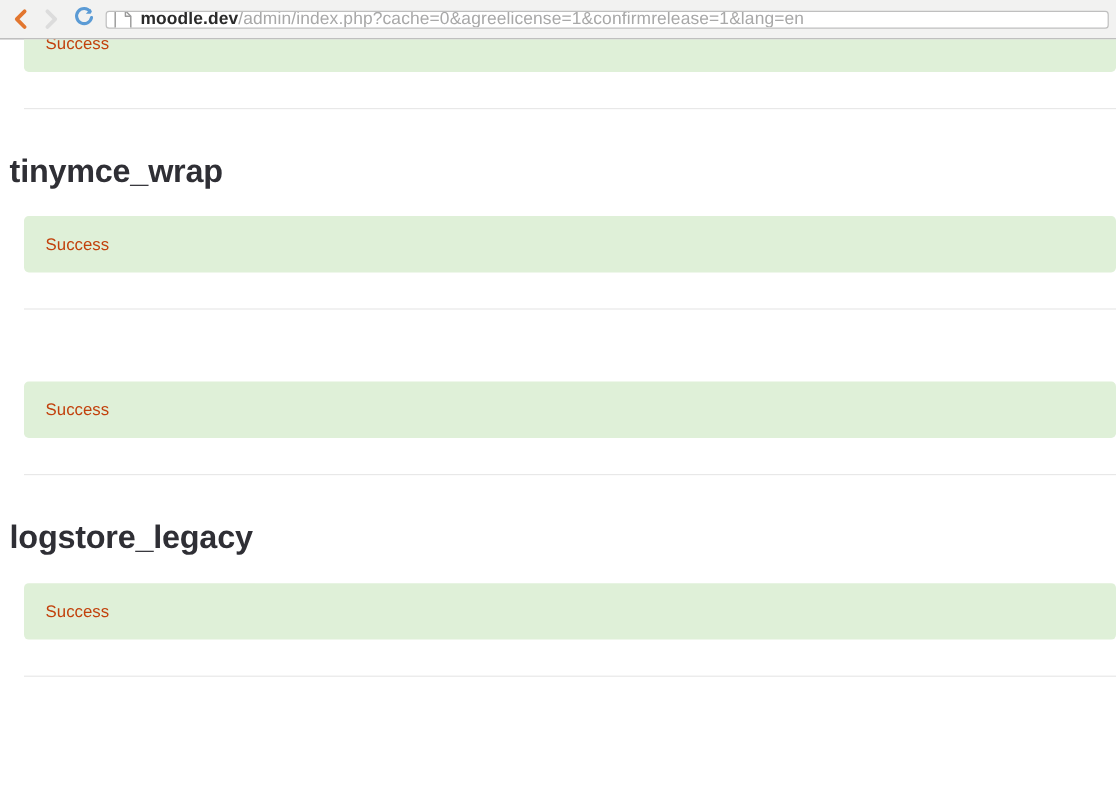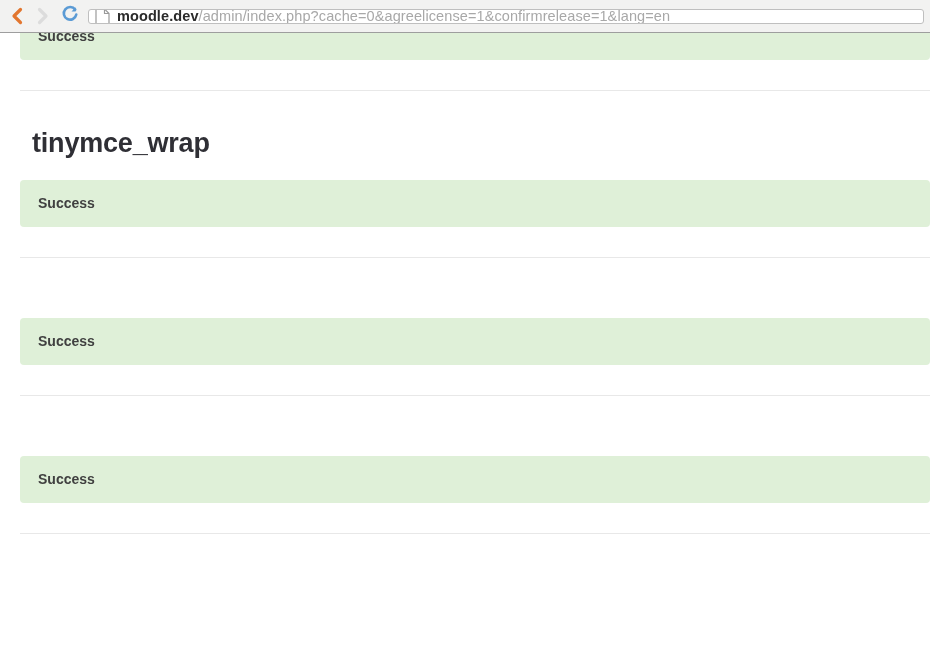--- a/index.html
+++ b/index.html
@@ -87,37 +87,36 @@
     margin-top: -20px;   
   }
 
   .section { padding: 0; }
 
   .alert-success {
     margin: 0 0 0 20px;
     width: 910px;
     background: #dff0d8;
     border-radius: 4px;
-    color: #404040;
+    color: #c2410c;
     font-size: 14px;
     padding: 15px 18px;
     line-height: 1.2;
-    font-weight: bold;
   }
 
   .divider {
     margin-left: 20px;
     width: 910px;
     height: 1px;
     background: #e8e8e8;
     border: 0;
   }
 
   .plugin-heading {
-    margin: 0 0 0 32px;
+    margin: 0 0 0 8px;
     font-size: 27px;
     font-weight: bold;
     color: #2f2f35;
     line-height: 1.1;
     letter-spacing: -0.2px;
   }
 
   .spacer-lg { height: 30px; }
   .spacer-md { height: 22px; }
 </style>
@@ -184,20 +183,21 @@
     <div class="section">
       <div class="spacer-md"></div>
       <div class="alert-success">Success</div>
     </div>
 
     <div class="spacer-md"></div>
     <hr class="divider">
     <div class="spacer-lg"></div>
 
     <div class="section">
+      <h2 class="plugin-heading">logstore_legacy</h2>
       <div class="spacer-md"></div>
       <div class="alert-success">Success</div>
     </div>
 
     <div class="spacer-md"></div>
     <hr class="divider">
     <div class="spacer-lg"></div>
 
     <div class="section">
       <div class="spacer-md"></div>

